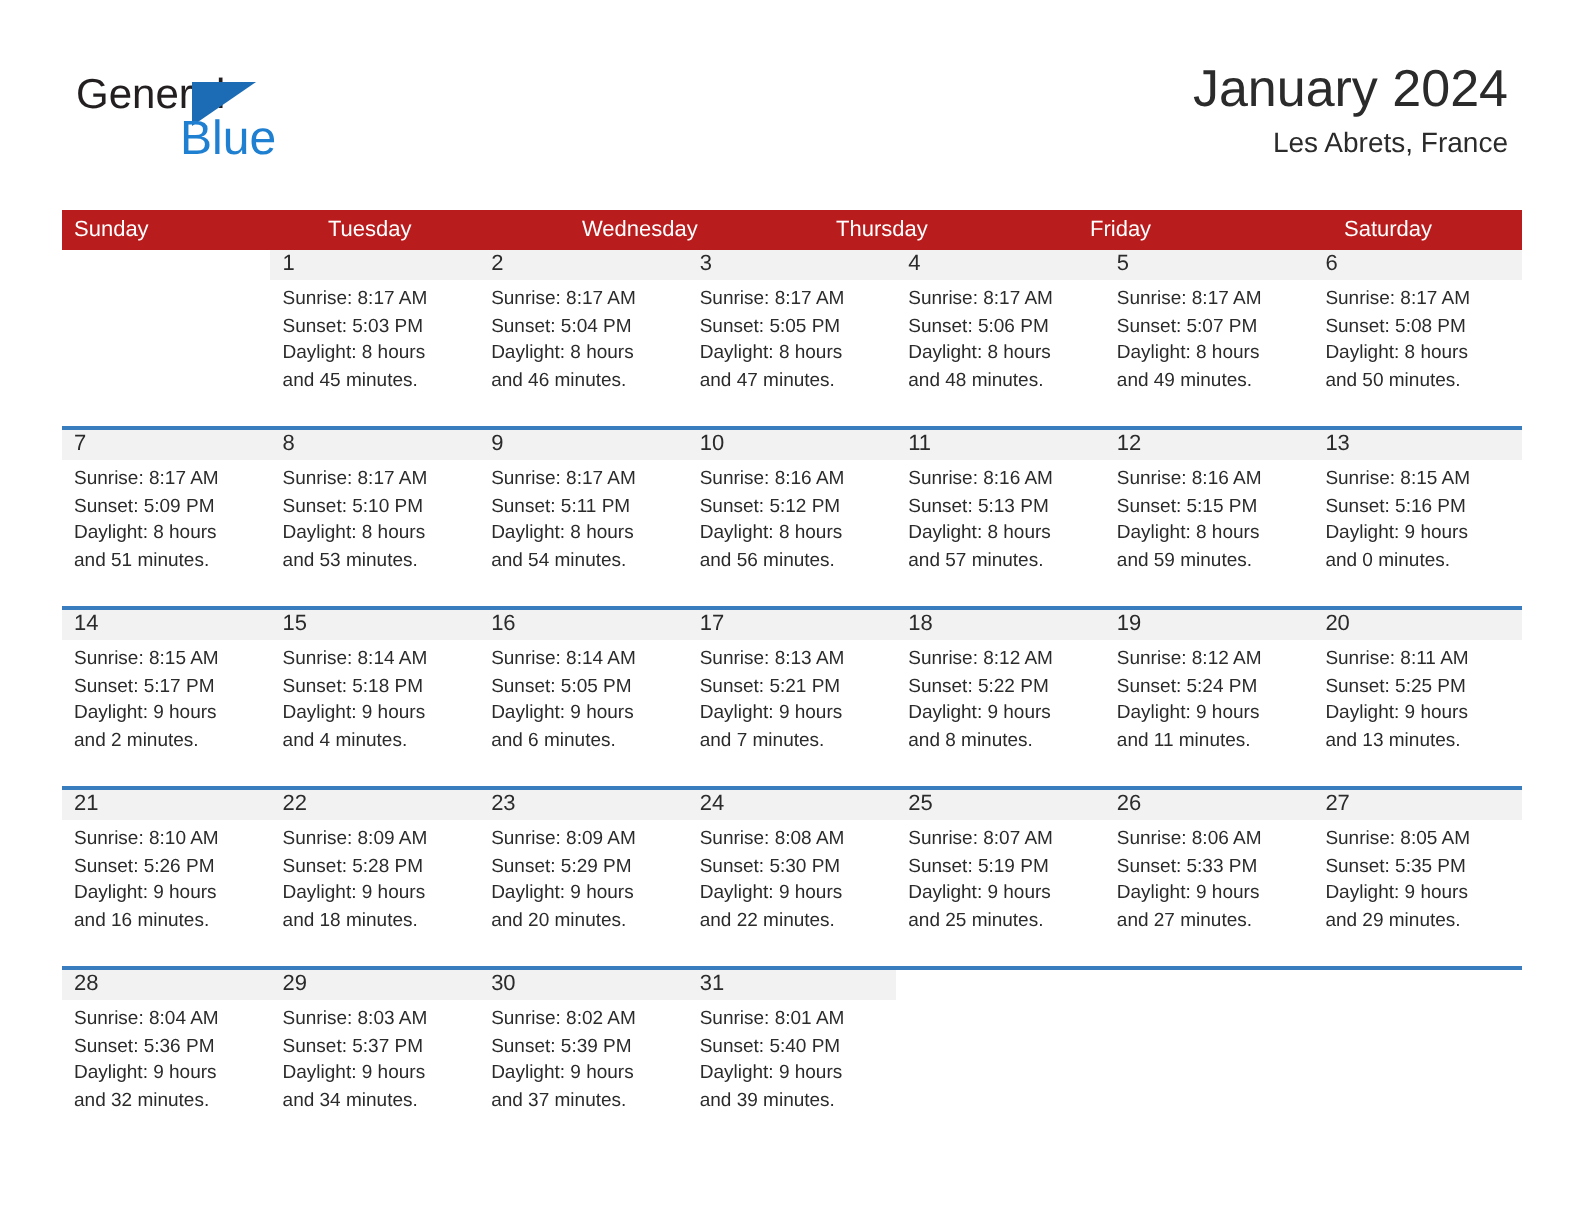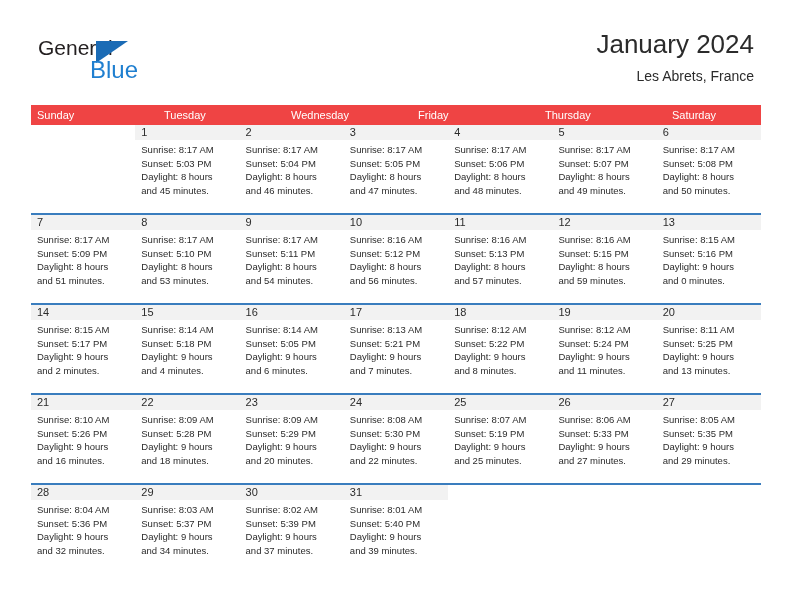--- a/index.html
+++ b/index.html
@@ -84,35 +84,35 @@
     font-size: 26px;
     color: #2b2b2b;
     line-height: 32px;
     white-space: nowrap;
     margin-left: 20px;
   }
   .cal-subtitle {
     font-size: 14px;
     color: #2b2b2b;
     line-height: 20px;
-    margin-top: 6px;
+    margin-top: 1px;
     white-space: nowrap;
   }
 
   
   .calendar {
     position: absolute;
     left: 31px;
     top: 105px;
     width: 730px;
   }
   .weekdays {
     display: flex;
     width: 100%;
-    background: #ef4444;
+    background: #b91c1c;
     height: 20px;
     gap: 32px;
   }
   .weekday {
     flex: 1 1 0;
     color: #ffffff;
     font-size: 11px;
     line-height: 20px;
     padding-left: 6px;
     box-sizing: border-box;
@@ -181,22 +181,22 @@
       <div class="cal-title">January 2024</div>
       <div class="cal-subtitle">Les Abrets, France</div>
     </div>
   </div>
 
   <div class="calendar">
     <div class="weekdays">
         <div class="weekday">Sunday</div>
         <div class="weekday">Tuesday</div>
         <div class="weekday">Wednesday</div>
+        <div class="weekday">Thursday</div>
         <div class="weekday">Friday</div>
-        <div class="weekday">Thursday</div>
         <div class="weekday">Saturday</div>
       </div>
     <div id="weeks-container">
         <div class="week">
           <div class="week-row">
             <div class="daycell empty">
               <div class="daynum-band">
                 <span class="daynum"></span>
               </div>
             </div>

